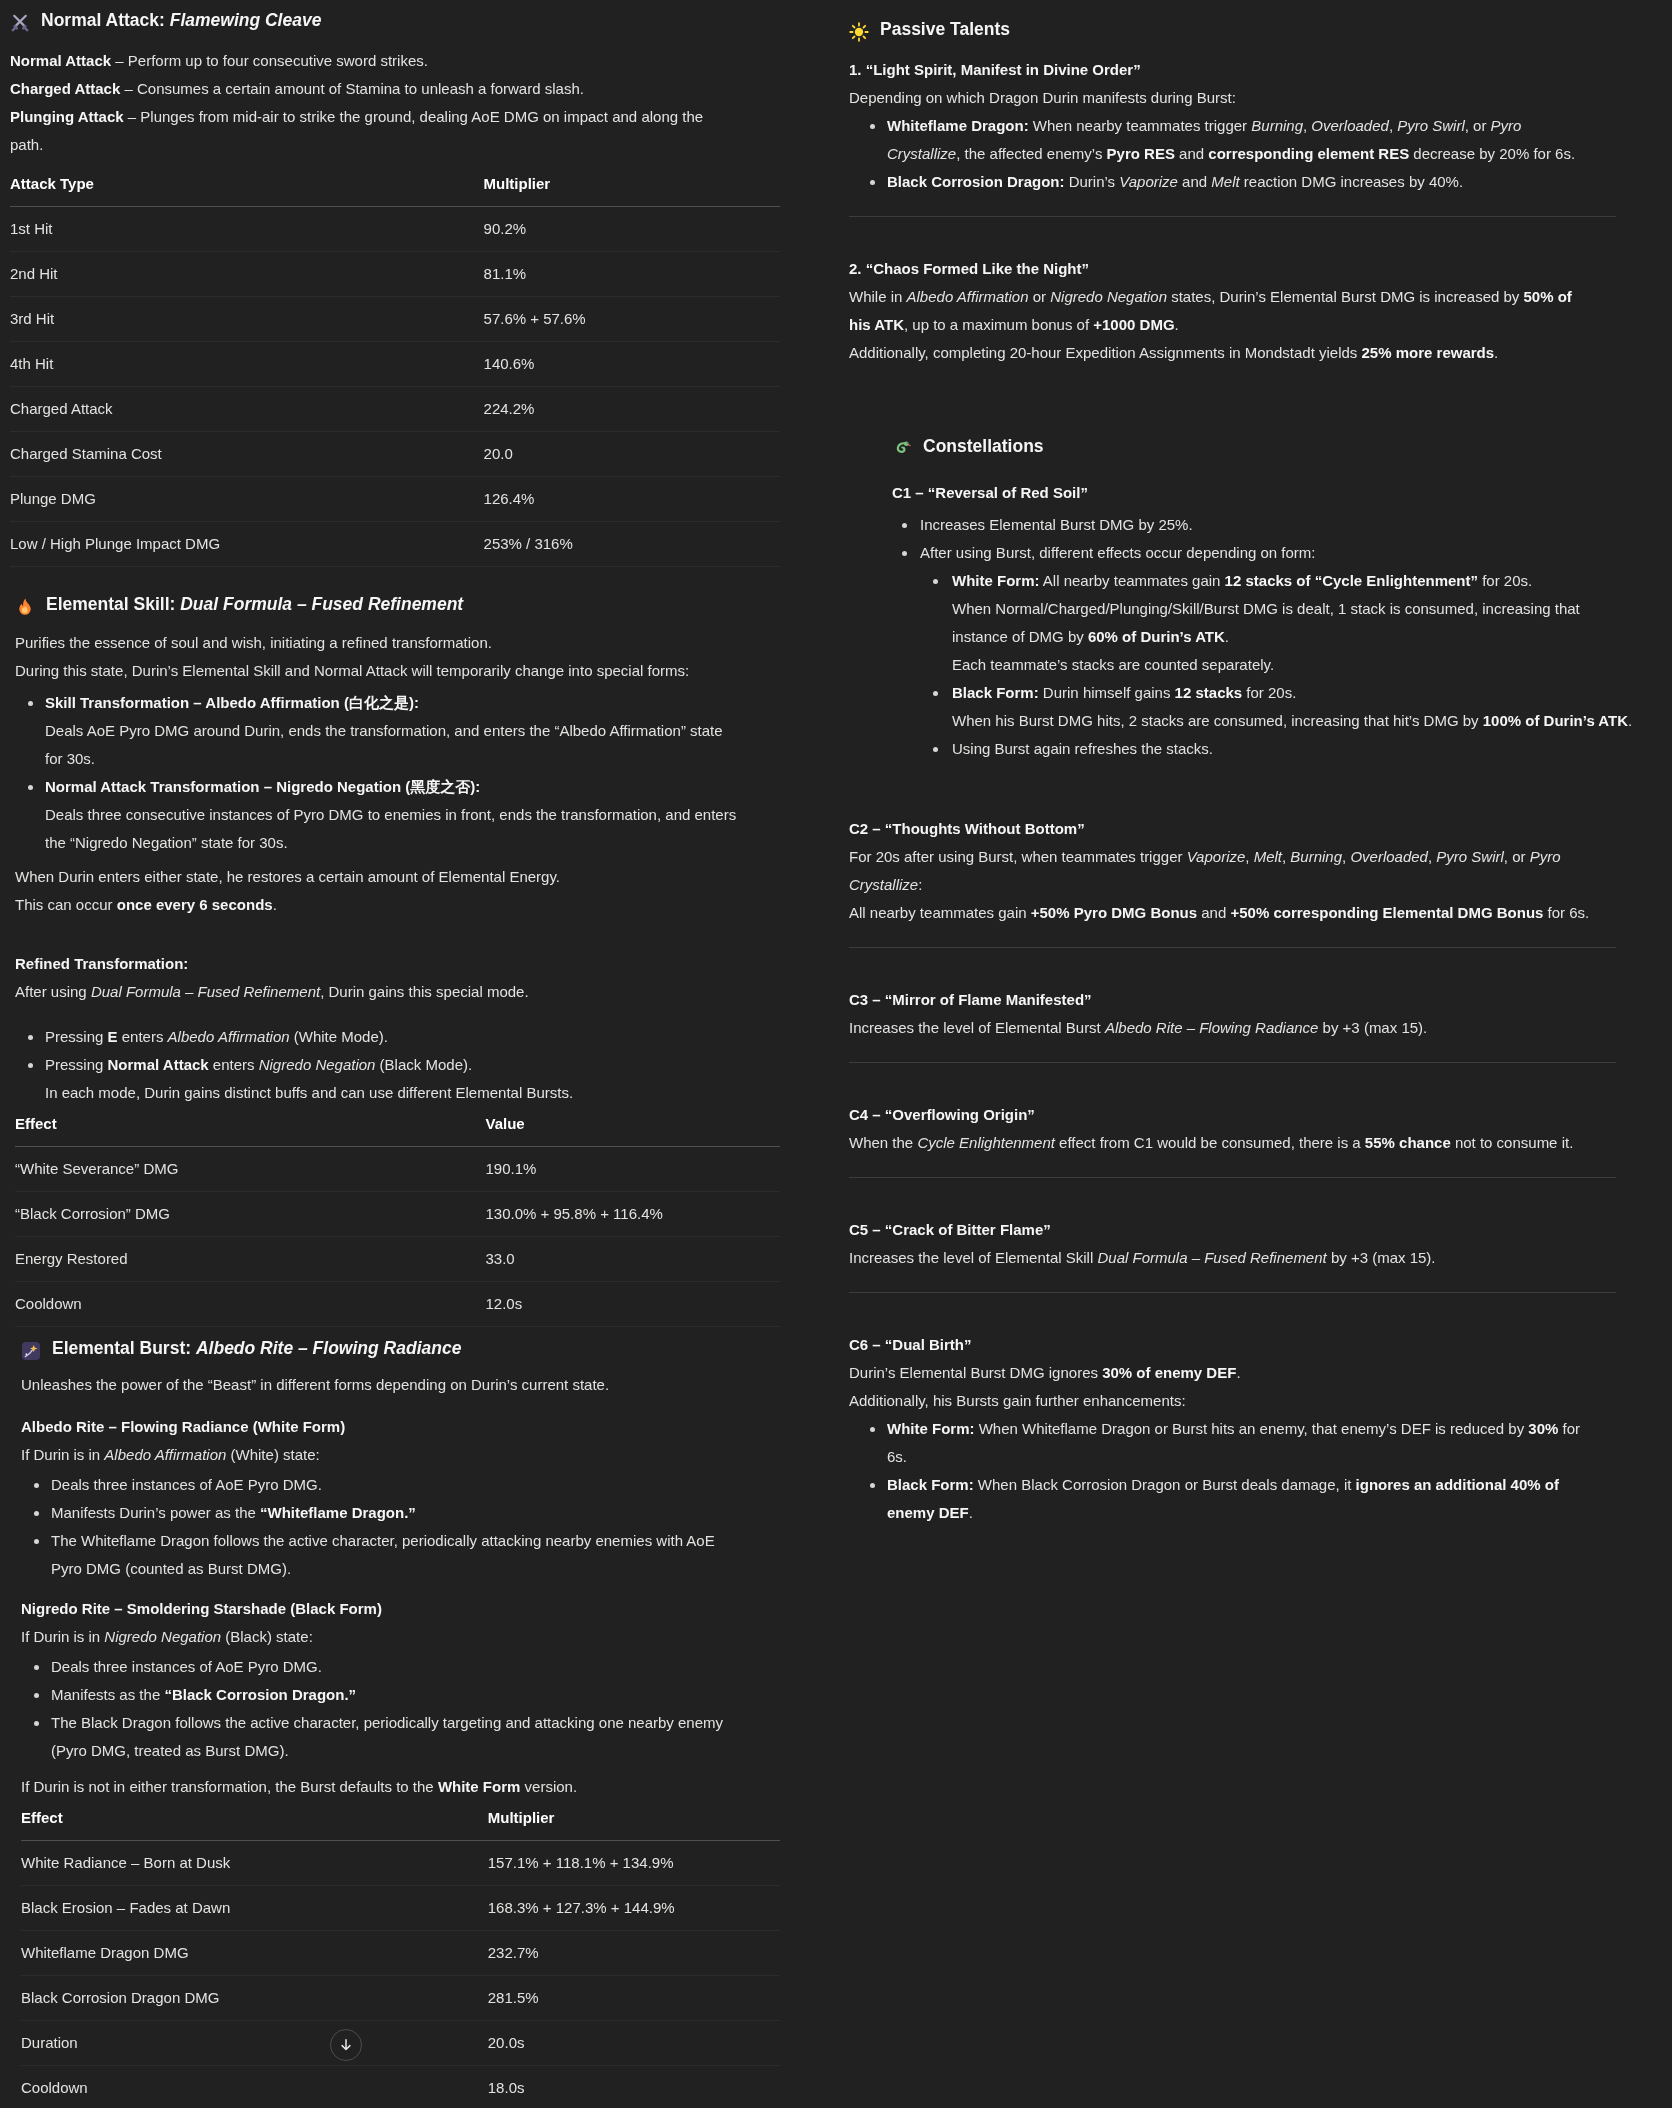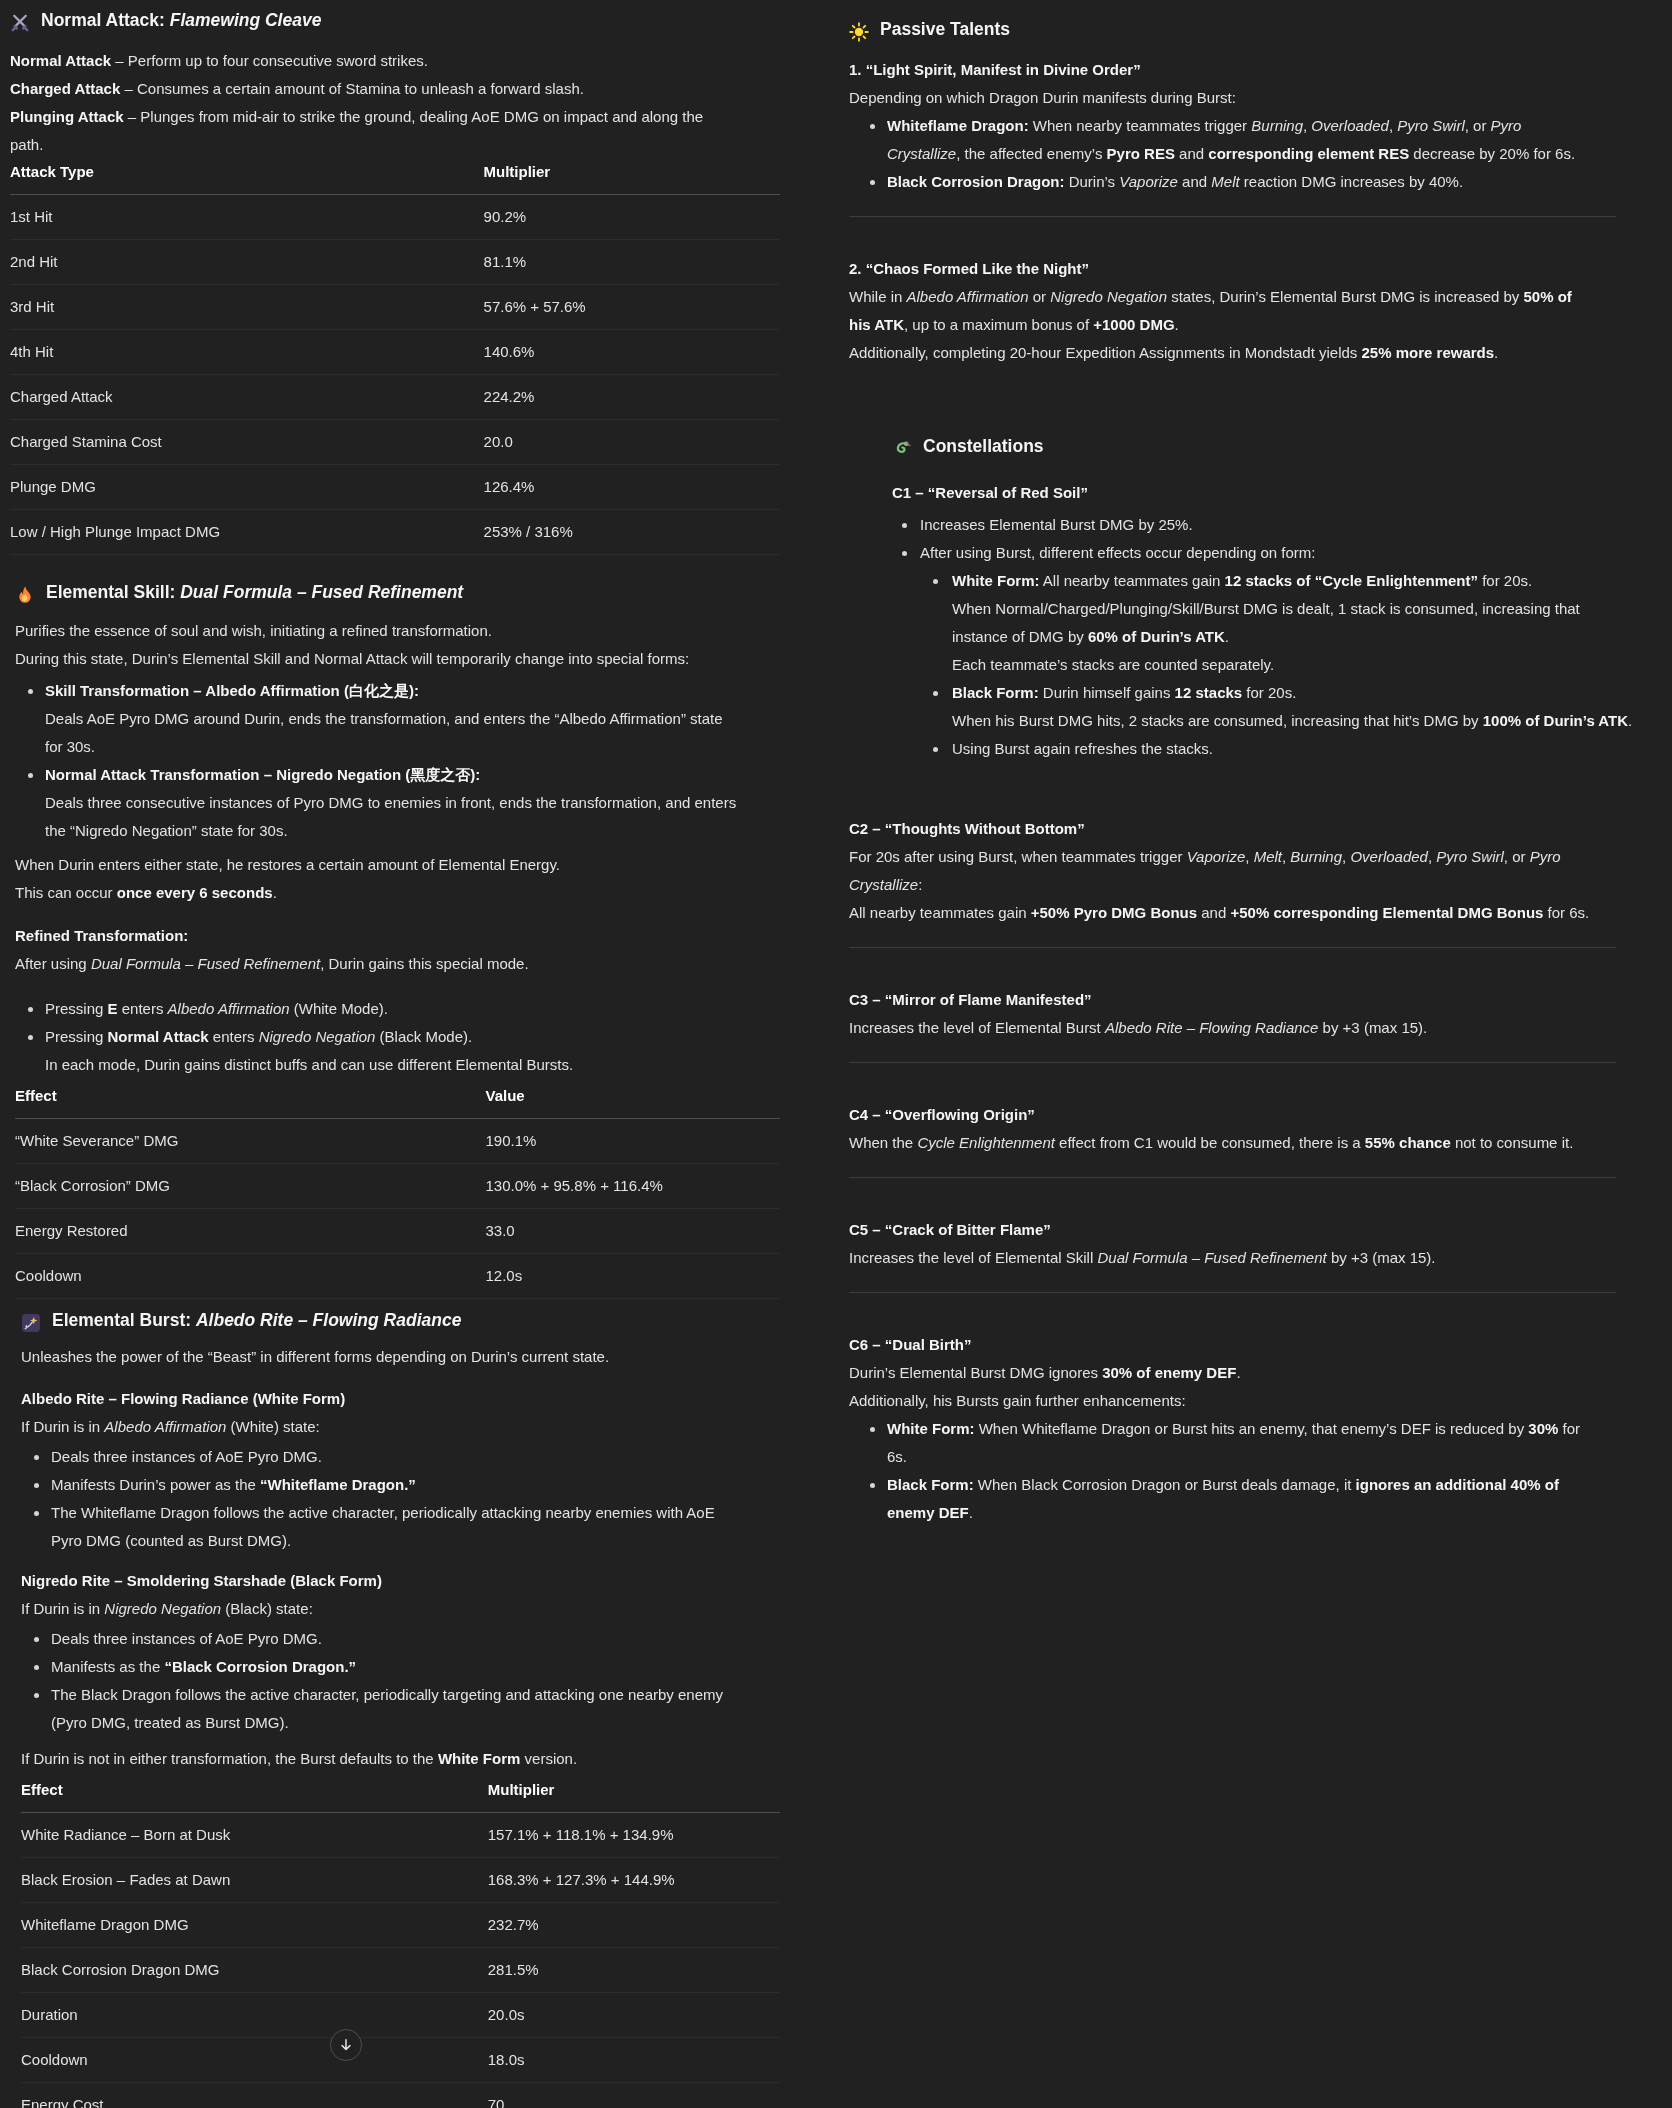--- a/index.html
+++ b/index.html
@@ -79,21 +79,21 @@
     <span><span class="b">Normal Attack: </span><span class="b i">Flamewing Cleave</span></span>
   </div>
 
   <div style="margin-top:14px">
       <div class="line"><span class="b">Normal Attack</span><span> – Perform up to four consecutive sword strikes.</span></div>
       <div class="line"><span class="b">Charged Attack</span><span> – Consumes a certain amount of Stamina to unleash a forward slash.</span></div>
       <div class="line"><span class="b">Plunging Attack</span><span> – Plunges from mid-air to strike the ground, dealing AoE DMG on impact and along the</span></div>
       <div class="line"><span>path.</span></div>
     </div>
 
-  <table class="tbl" style="">
+  <table class="tbl" style="margin-top:12px">
       <thead>
         <tr>
           <th>Attack Type</th>
           <th>Multiplier</th>
         </tr>
       </thead>
       <tbody>
         <tr>
           <td>1st Hit</td>
           <td>90.2%</td>
@@ -152,21 +152,21 @@
         <li>
           <div class="line"><span class="b">Normal Attack Transformation – Nigredo Negation (黑度之否):</span></div>
           <div class="line"><span>Deals three consecutive instances of Pyro DMG to enemies in front, ends the transformation, and enters</span></div>
           <div class="line"><span>the “Nigredo Negation” state for 30s.</span></div>
         </li>
       </ul>
     <div style="margin-top:6px">
         <div class="line"><span>When Durin enters either state, he restores a certain amount of Elemental Energy.</span></div>
         <div class="line"><span>This can occur </span><span class="b">once every 6 seconds</span><span>.</span></div>
       </div>
-    <div style="margin-top:15px">
+    <div style="margin-top:31px">
         <div class="line"><span class="b">Refined Transformation:</span></div>
         <div class="line"><span>After using </span><span class="i">Dual Formula – Fused Refinement</span><span>, Durin gains this special mode.</span></div>
       </div>
     <ul class="blist" style="margin-top:17px">
         <li>
           <div class="line"><span>Pressing </span><span class="b">E</span><span> enters </span><span class="i">Albedo Affirmation</span><span> (White Mode).</span></div>
         </li>
         <li>
           <div class="line"><span>Pressing </span><span class="b">Normal Attack</span><span> enters </span><span class="i">Nigredo Negation</span><span> (Black Mode).</span></div>
         </li>

